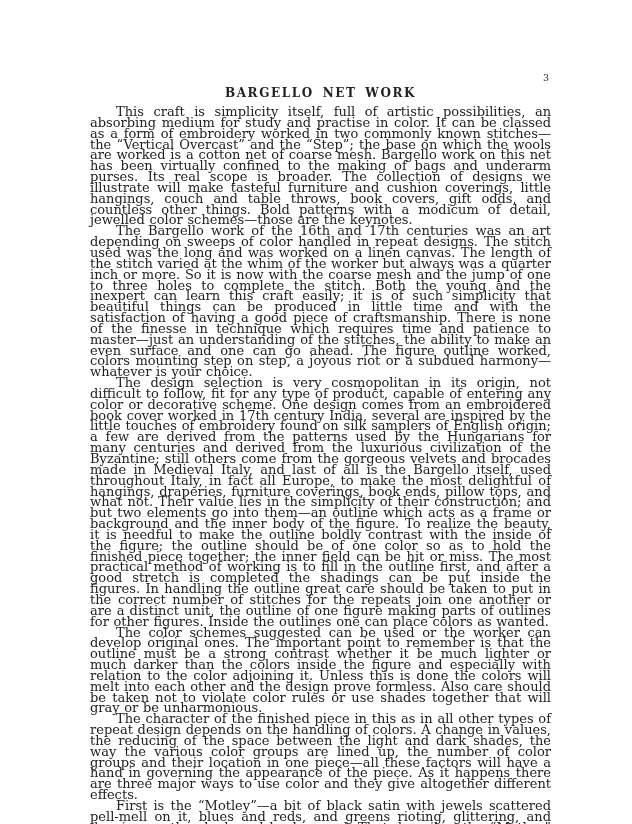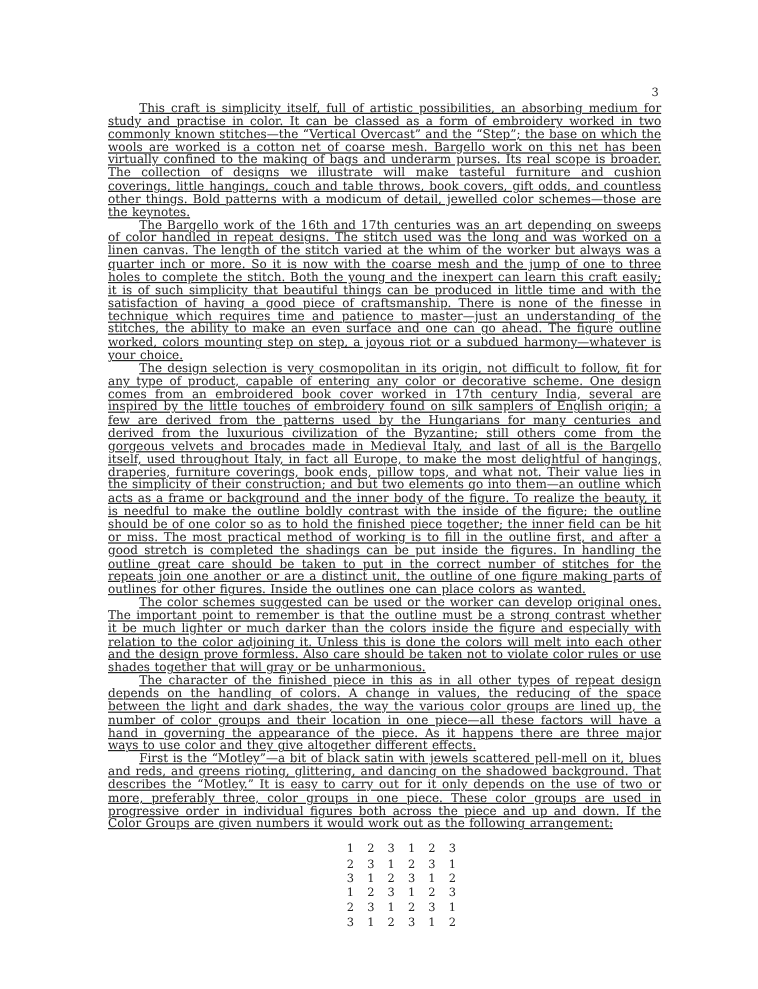--- a/index.html
+++ b/index.html
@@ -37,27 +37,26 @@
     margin: 0 0 7px 0;
     text-align: center;
     font-size: 12px;
     font-weight: 700;
     letter-spacing: 1.6px;
     color: #222222;
     word-spacing: 3px;
   }
   .body-text p {
     margin: 0;
-    font-size: 10px;
+    font-size: 13px;
     line-height: 10.85px;
     text-align: justify;
     text-indent: 26px;
     color: #222222;
     word-spacing: 0.5px;
-    text-decoration: underline;
   }
   .arrangement {
     margin-top: 9px;
     display: flex;
     flex-direction: column;
     align-items: center;
     transform: translateX(14px);
   }
   .arr-row {
     display: flex;
@@ -70,20 +69,21 @@
     color: #222222;
   }
 </style>
 </head>
 <body>
 
 <div class="page">
   <div class="page-number">3</div>
 
   <div class="content">
+    <h1 class="title">BARGELLO NET WORK</h1>
 
     <div class="body-text">
       <p>This craft is simplicity itself, full of artistic possibilities, an absorbing medium for study and practise in color. It can be classed as a form of embroidery worked in two commonly known stitches—the “Vertical Overcast” and the “Step”; the base on which the wools are worked is a cotton net of coarse mesh. Bargello work on this net has been virtually confined to the making of bags and underarm purses.  Its real scope is broader.  The collection of designs we illustrate will make tasteful furniture and cushion coverings, little hangings, couch and table throws, book covers, gift odds, and countless other things.  Bold patterns with a modicum of detail, jewelled color schemes—those are the keynotes.</p>
       <p>The Bargello work of the 16th and 17th centuries was an art depending on sweeps of color handled in repeat designs.  The stitch used was the long and was worked on a linen canvas.  The length of the stitch varied at the whim of the worker but always was a quarter inch or more.  So it is now with the coarse mesh and the jump of one to three holes to complete the stitch.  Both the young and the inexpert can learn this craft easily; it is of such simplicity that beautiful things can be produced in little time and with the satisfaction of having a good piece of craftsmanship.  There is none of the finesse in technique which requires time and patience to master—just an understanding of the stitches, the ability to make an even surface and one can go ahead.  The figure outline worked, colors mounting step on step, a joyous riot or a subdued harmony—whatever is your choice.</p>
       <p>The design selection is very cosmopolitan in its origin, not difficult to follow, fit for any type of product, capable of entering any color or decorative scheme.  One design comes from an embroidered book cover worked in 17th century India, several are inspired by the little touches of embroidery found on silk samplers of English origin; a few are derived from the patterns used by the Hungarians for many centuries and derived from the luxurious civilization of the Byzantine; still others come from the gorgeous velvets and brocades made in Medieval Italy, and last of all is the Bargello itself, used throughout Italy, in fact all Europe, to make the most delightful of hangings, draperies, furniture coverings, book ends, pillow tops, and what not.  Their value lies in the simplicity of their construction; and but two elements go into them—an outline which acts as a frame or background and the inner body of the figure.  To realize the beauty, it is needful to make the outline boldly contrast with the inside of the figure; the outline should be of one color so as to hold the finished piece together; the inner field can be hit or miss.  The most practical method of working is to fill in the outline first, and after a good stretch is completed the shadings can be put inside the figures.  In handling the outline great care should be taken to put in the correct number of stitches for the repeats join one another or are a distinct unit, the outline of one figure making parts of outlines for other figures. Inside the outlines one can place colors as wanted.</p>
       <p>The color schemes suggested can be used or the worker can develop original ones.  The important point to remember is that the outline must be a strong contrast whether it be much lighter or much darker than the colors inside the figure and especially with relation to the color adjoining it.  Unless this is done the colors will melt into each other and the design prove formless.  Also care should be taken not to violate color rules or use shades together that will gray or be unharmonious.</p>
       <p>The character of the finished piece in this as in all other types of repeat design depends on the handling of colors.  A change in values, the reducing of the space between the light and dark shades, the way the various color groups are lined up, the number of color groups and their location in one piece—all these factors will have a hand in governing the appearance of the piece.  As it happens there are three major ways to use color and they give altogether different effects.</p>
       <p>First is the “Motley”—a bit of black satin with jewels scattered pell-mell on it, blues and reds, and greens rioting, glittering, and dancing on the shadowed background.  That describes the “Motley.” It is easy to carry out for it only depends on the use of two or more, preferably three, color groups in one piece.  These color groups are used in progressive order in individual figures both across the piece and up and down.  If the Color Groups are given numbers it would work out as the following arrangement:</p>
     </div>
 

